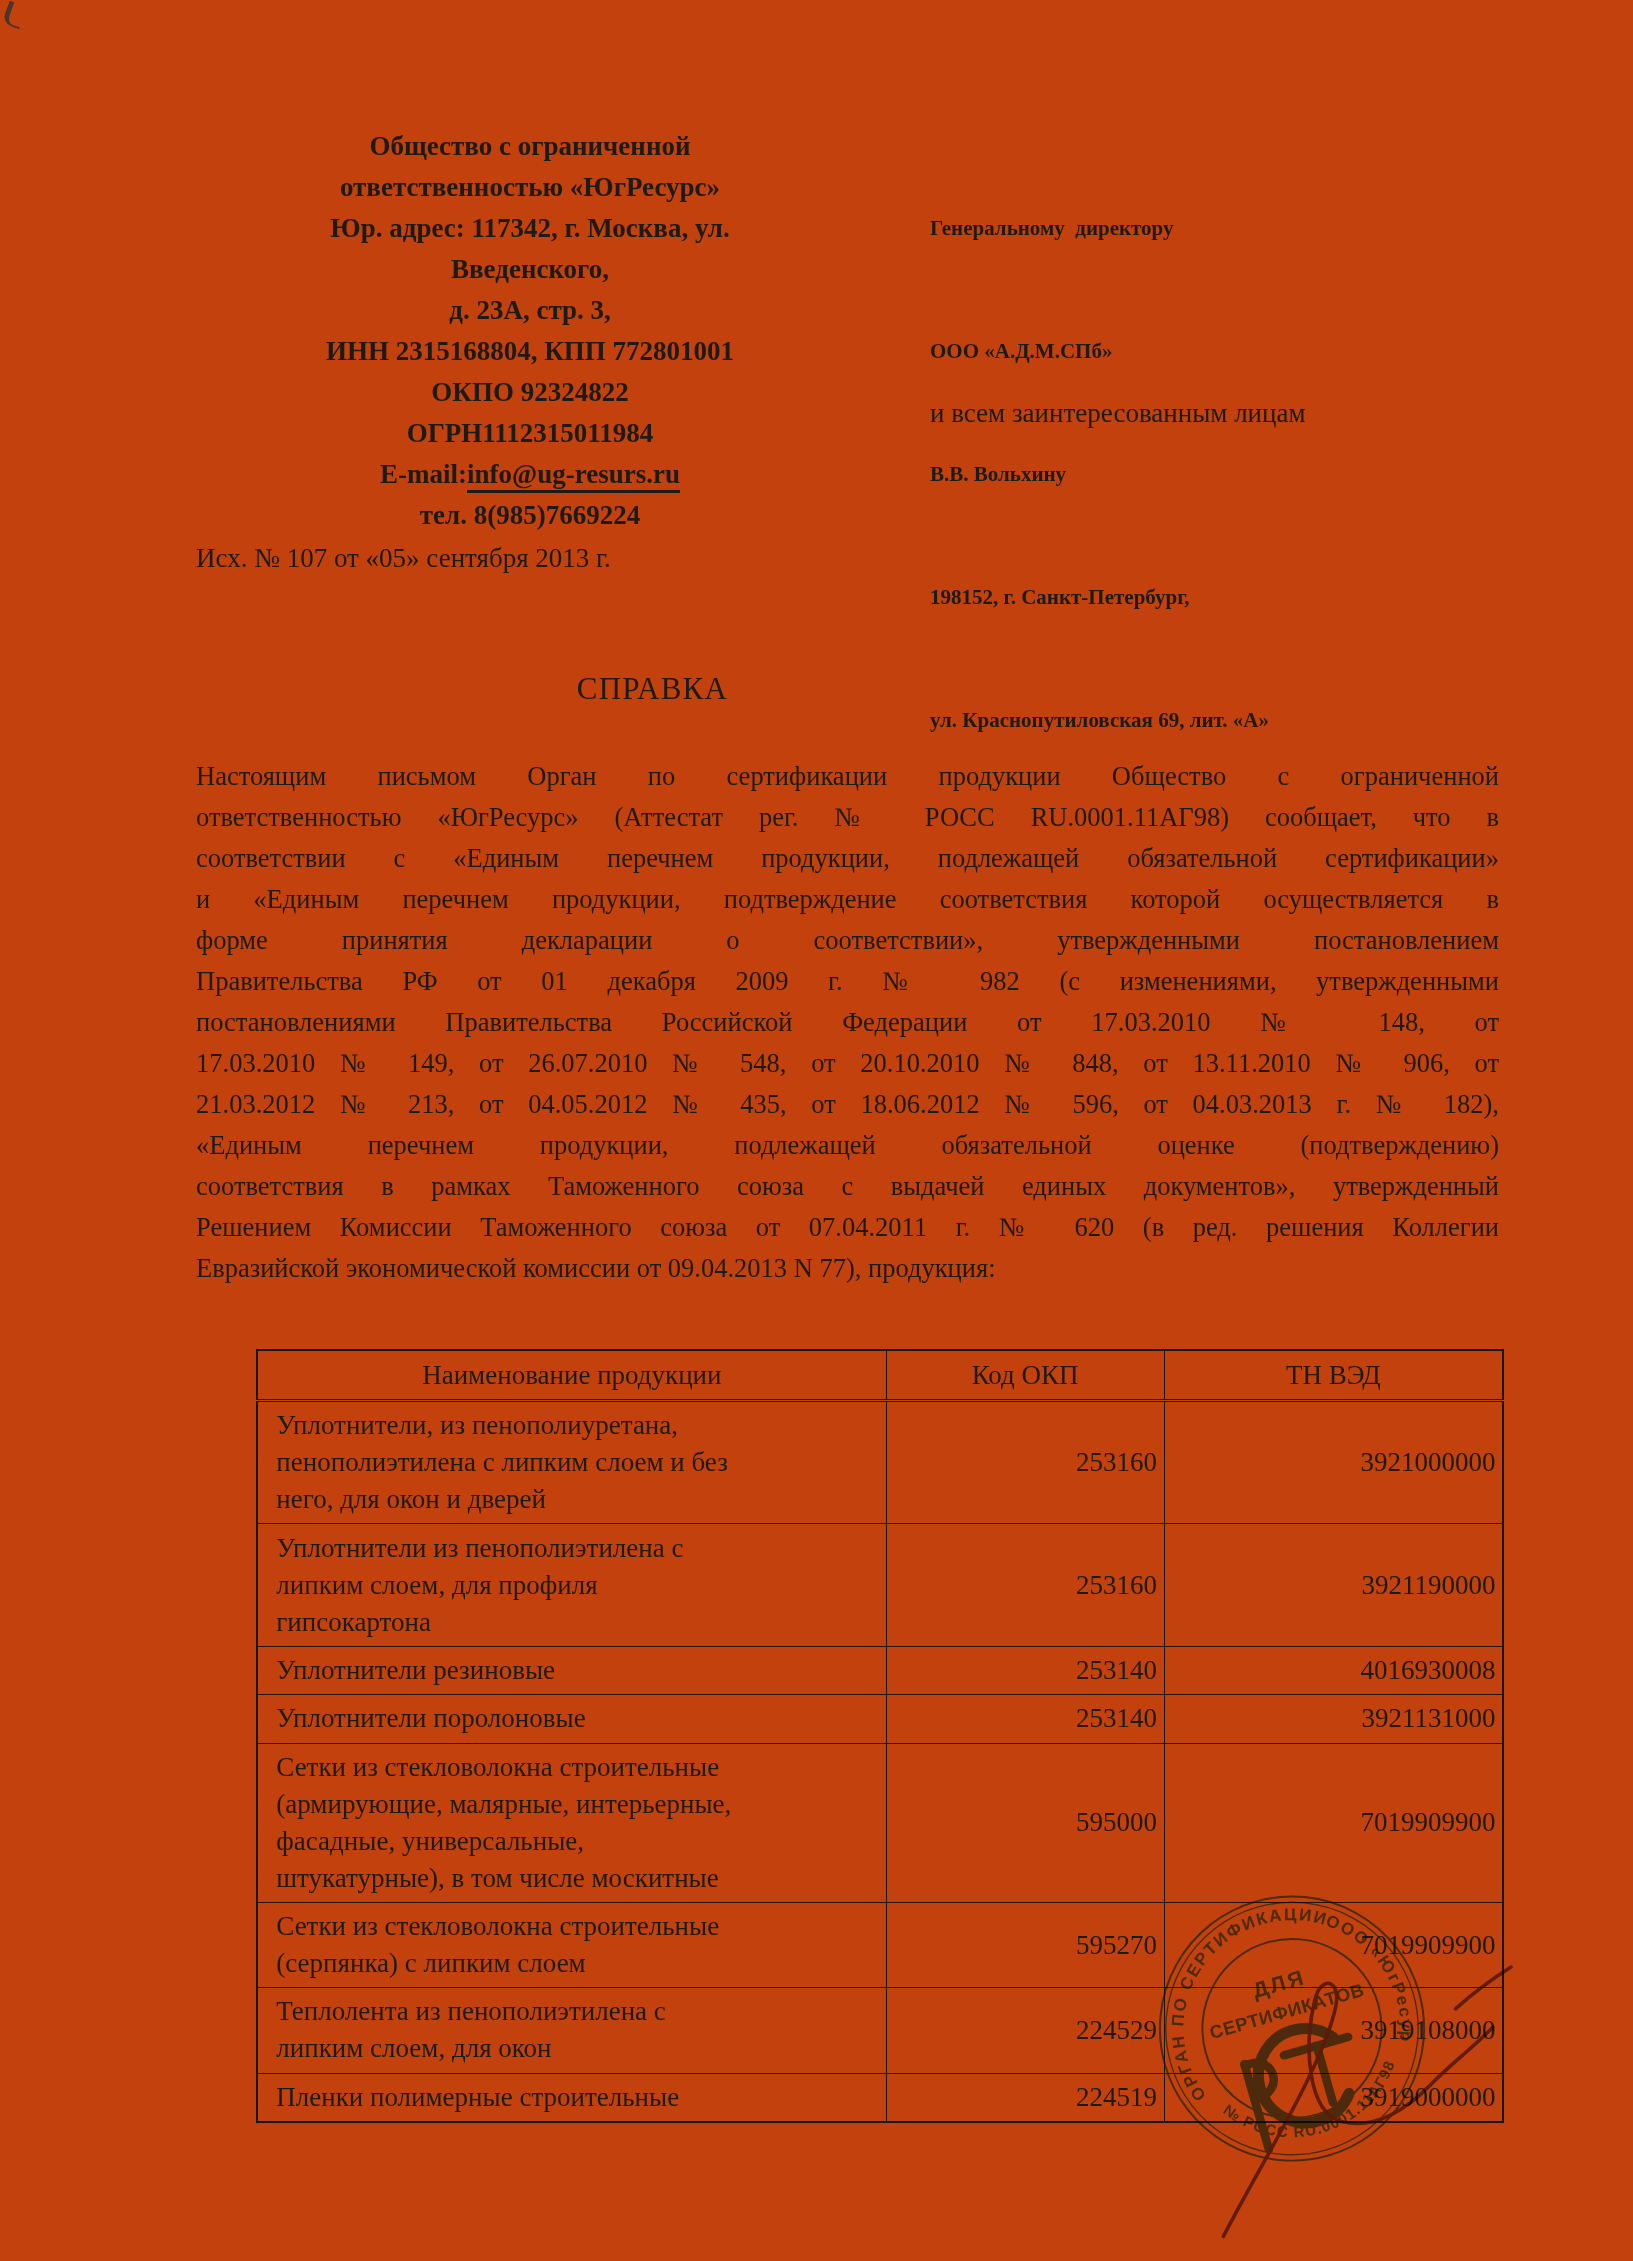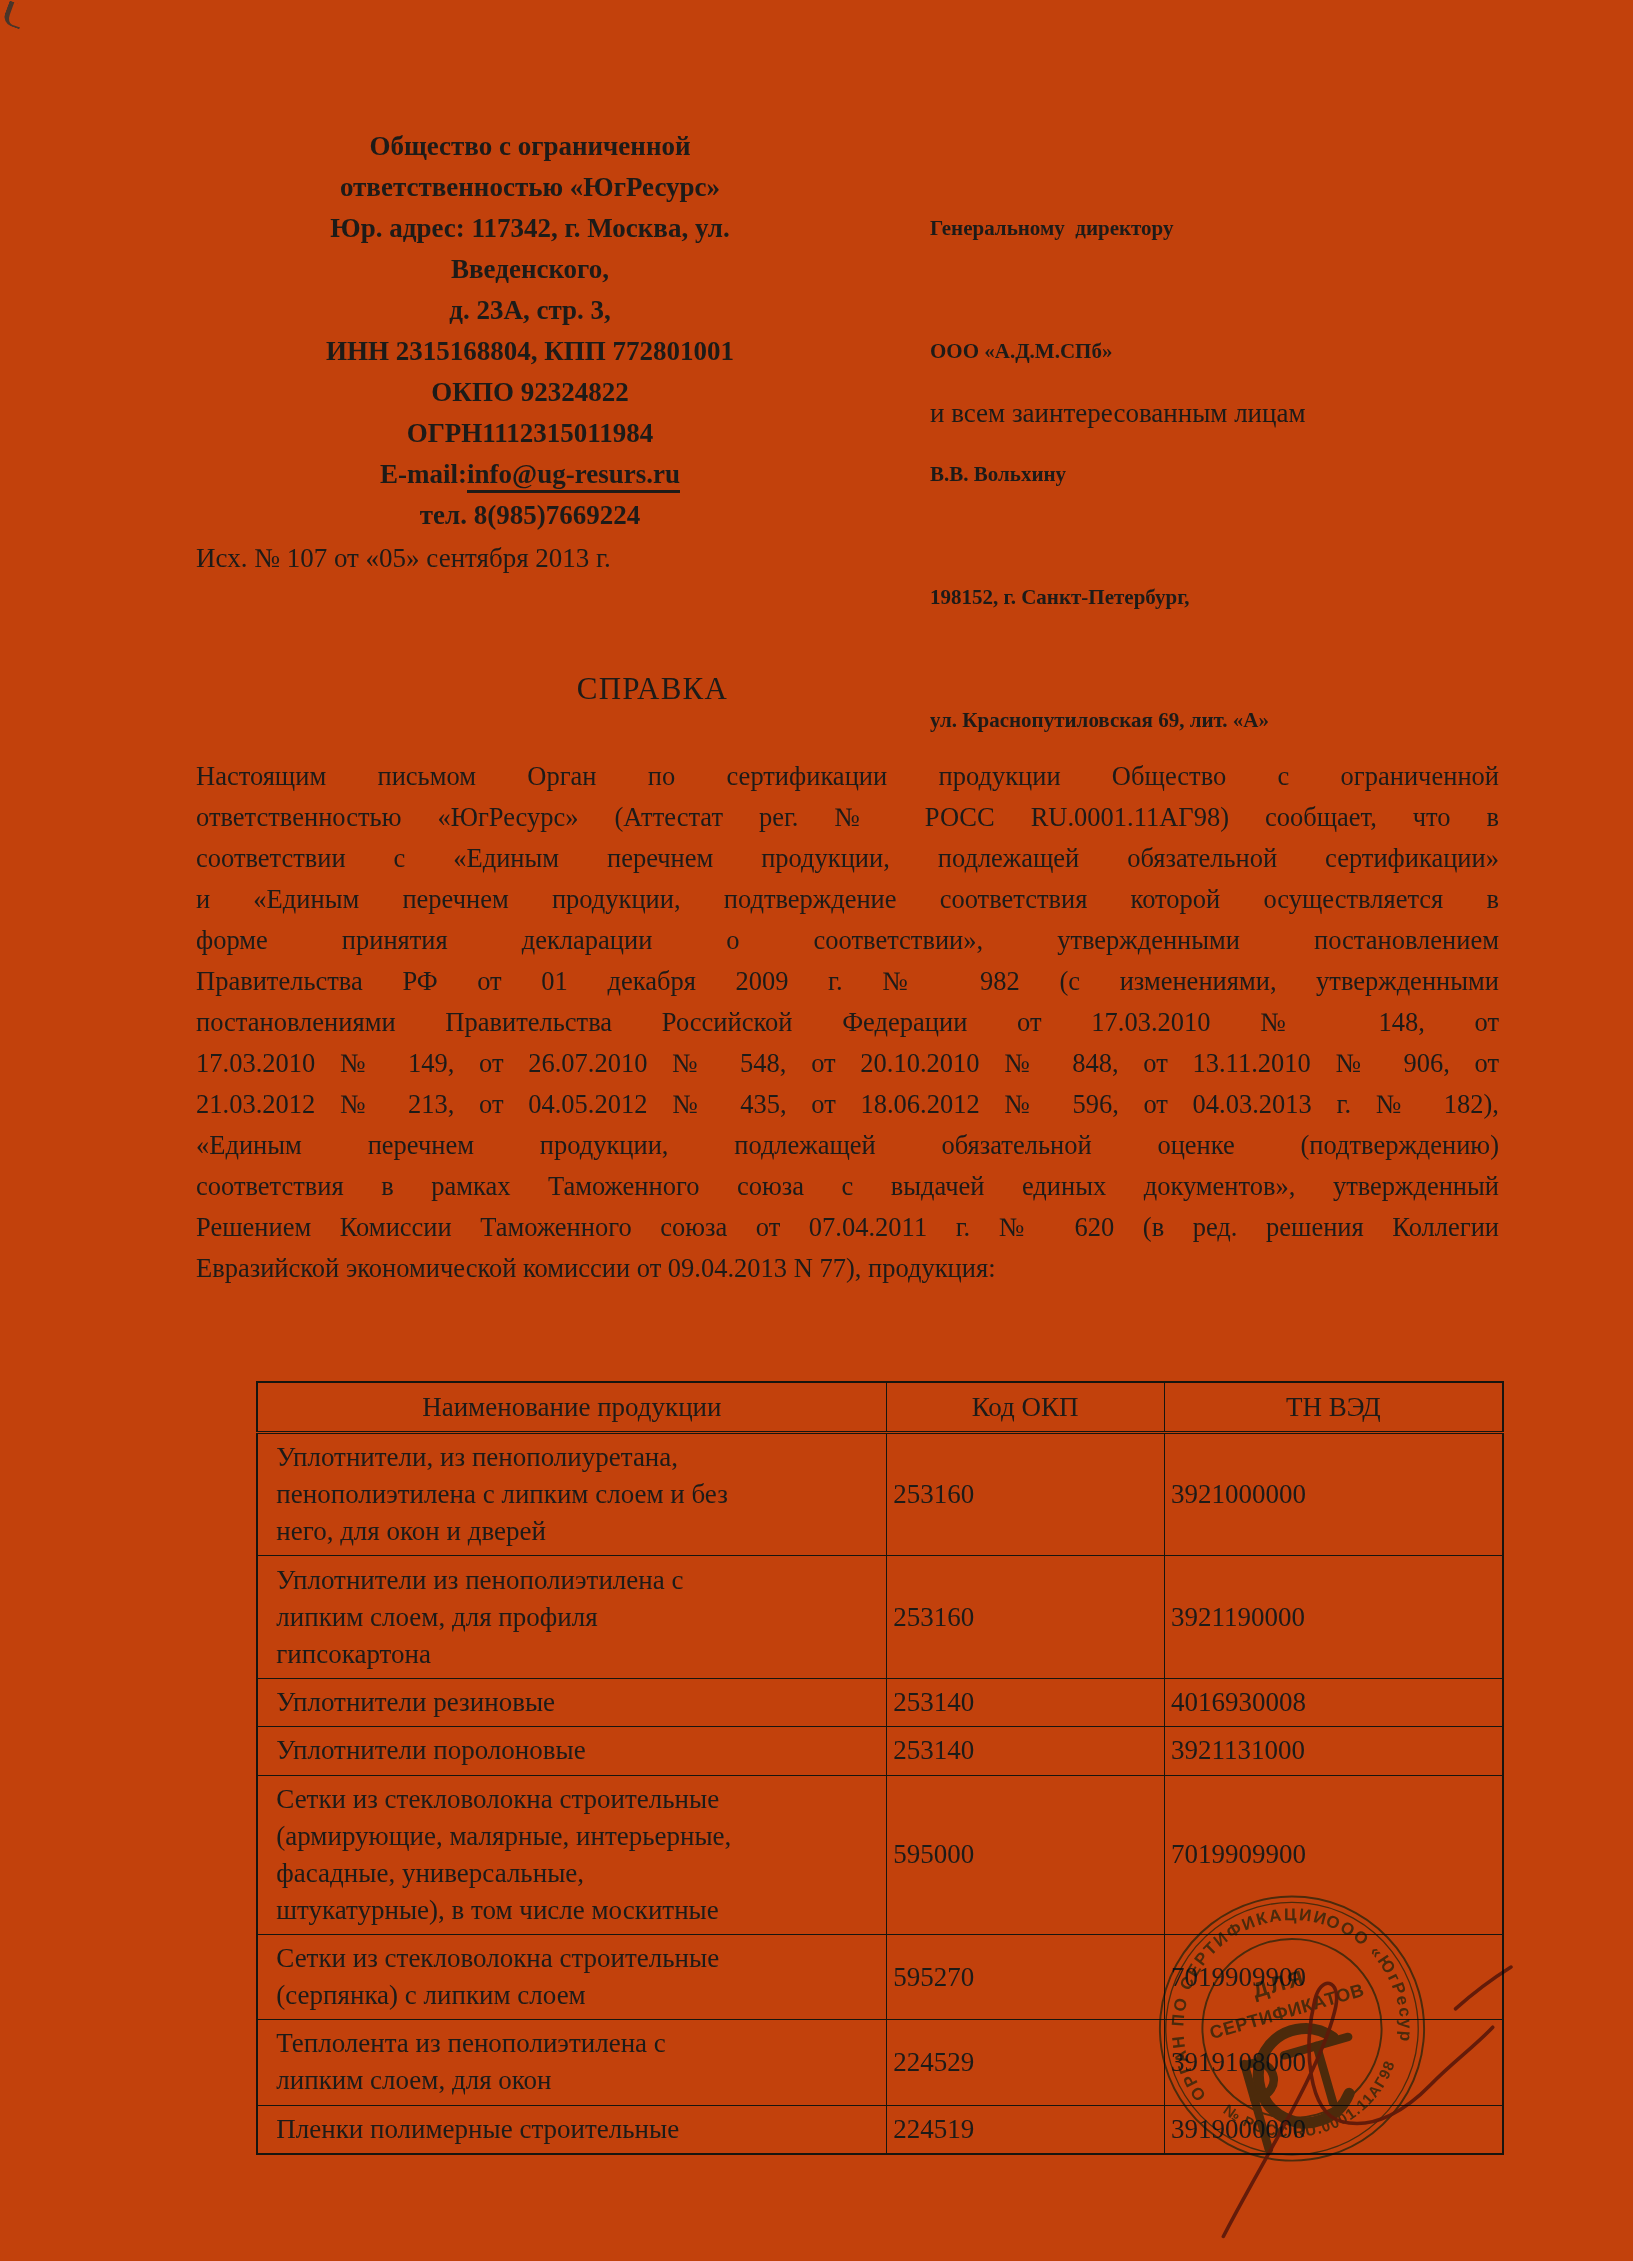--- a/index.html
+++ b/index.html
@@ -33,30 +33,30 @@
   }
   .bodytext{position:absolute;left:196px;top:756px;width:1303px;font-size:26.5px;}
   .bline{
     height:41px;line-height:41px;
     text-align:justify;text-align-last:justify;
   }
   .bline.last{text-align-last:left;}
   .doc-table{
     position:absolute;left:256px;top:1349px;width:1248px;
     border-collapse:collapse;font-size:27px;
-    border:2.6px solid #17150f;table-layout:fixed;margin-top:32px;
+    border:2.6px solid #17150f;table-layout:fixed;
   }
   .doc-table th,.doc-table td{border:1.6px solid #17150f;vertical-align:middle;}
   .doc-table th{
     font-weight:normal;padding:8.5px 5.2px;border-bottom:3.9px double #17150f;
     text-align:center;
   }
   .doc-table td{line-height:37px;padding:5.2px 6.5px;}
   .doc-table td.name{text-align:left;padding-left:18.3px;white-space:pre-line;}
-  .doc-table td.code{text-align:left;}
+  .doc-table td.code{text-align:right;}
   .col-name{width:50.5%;} .col-okp{width:22.3%;} .col-tnved{width:27.2%;}
   .stamp-overlay{
     position:absolute;left:1125px;top:1852px;width:419px;height:408px;
     mix-blend-mode:multiply;
   }
   .st-arc,.st-arc-b,.st-c1,.st-c2{
     font-family:"Liberation Sans",sans-serif;font-weight:600;
     fill:#4191d6;stroke:none;
   }
   .st-arc{font-size:26px;letter-spacing:3px;}

